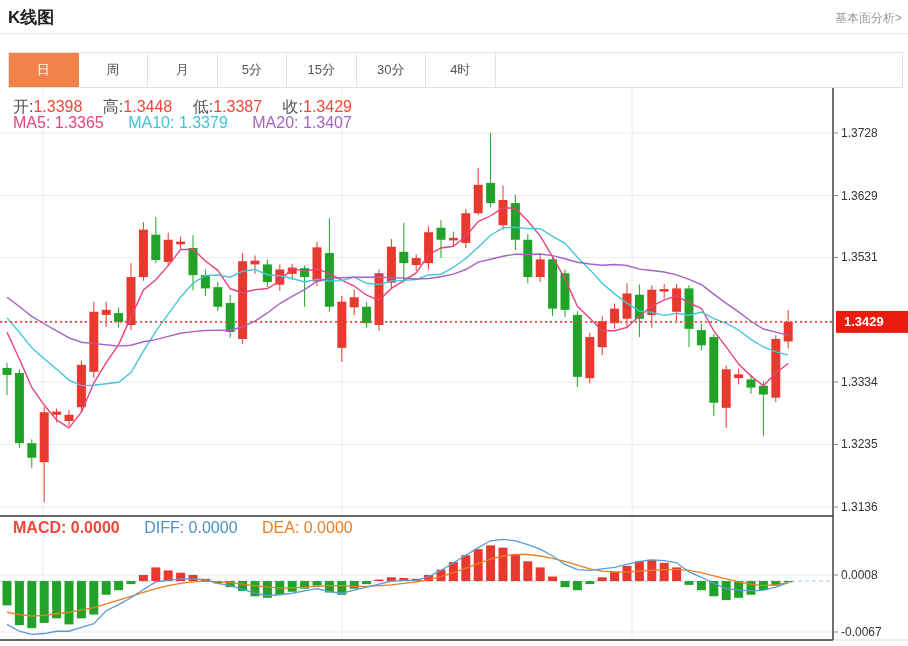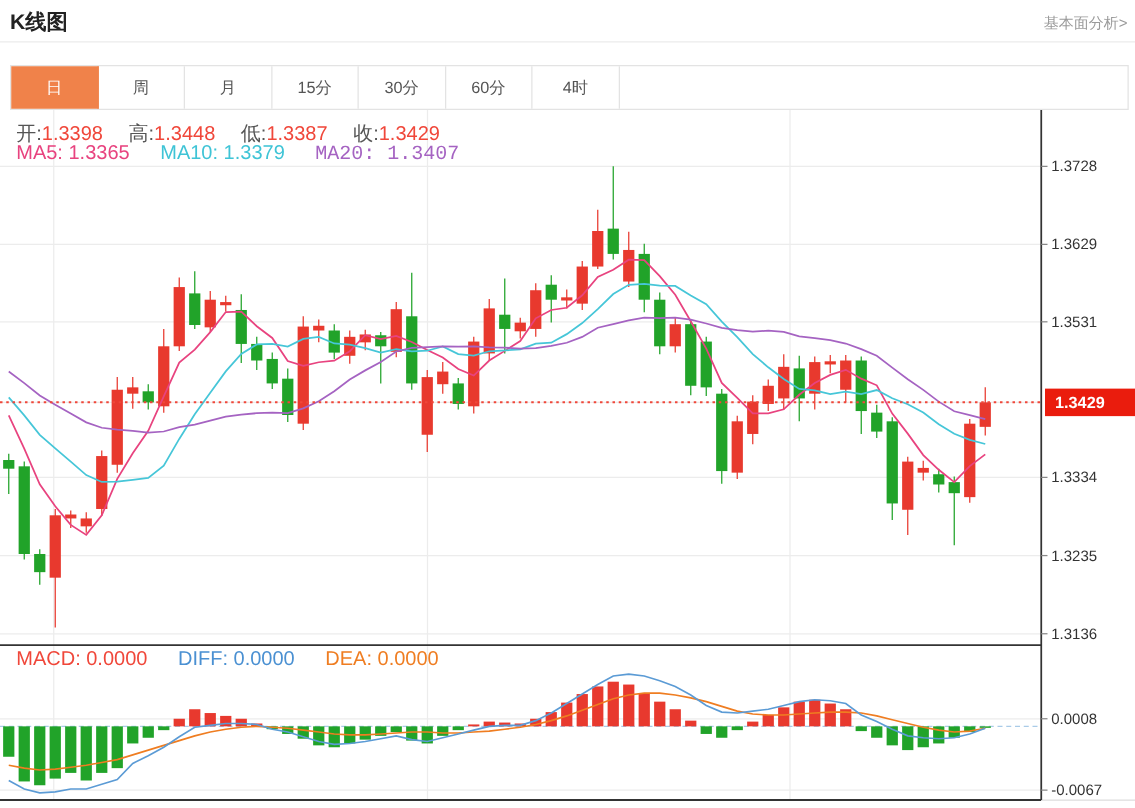--- a/index.html
+++ b/index.html
@@ -15,41 +15,41 @@
   .tab.active{background:#f0824a;border-color:#f0824a;color:#fff;}
   .chart-wrap{position:absolute;left:0;top:88px;width:908px;height:558px;}
   #chart{position:absolute;left:0;top:0;}
   .legend{position:absolute;left:13px;font-size:16px;white-space:nowrap;pointer-events:none;}
   .legend.ohlc{top:9px;}
   .legend.ohlc span{margin-right:16px;}
   .lb{color:#555;font-weight:normal;}
   .vl{color:#f0473a;font-weight:normal;}
   .legend.ma{top:26px;}
   .legend.ma span{margin-right:20px;}
-  .ma5{color:#e8437f;text-align:right;} .ma10{color:#3fc4d6;} .ma20{color:#a563c2;font-family:Liberation Mono, monospace;}
+  .ma5{color:#e8437f;text-align:right;} .ma10{color:#3fc4d6;} .ma20{color:#a563c2;}
   .legend.macd-row{top:431px;}
   .legend.macd-row span{margin-right:20px;}
-  .c-macd{color:#f0473a;} .c-diff{color:#4a90d2;} .c-dea{color:#ef7d21;}
+  .c-macd{color:#f0473a;font-weight:bold;} .c-diff{color:#4a90d2;} .c-dea{color:#ef7d21;}
 </style>
 </head>
 <body>
 
 <div class="page">
   <div class="header">
     <div class="title">K线图</div>
     <div class="fund-link">基本面分析&gt;</div>
   </div>
 
   <div class="tabs">
     <div class="tab active">日</div>
     <div class="tab">周</div>
     <div class="tab">月</div>
+    <div class="tab">5分</div>
     <div class="tab">15分</div>
     <div class="tab">30分</div>
-    <div class="tab">60分</div>
     <div class="tab">4时</div>
   </div>
 
   <div class="chart-wrap">
     <svg id="chart" width="908" height="558" viewBox="0 0 908 558">
         <g>
           <line x1="0" y1="45" x2="833" y2="45" stroke="#ececec" stroke-width="1"></line>
           <line x1="0" y1="107.54391891891913" x2="833" y2="107.54391891891913" stroke="#ececec" stroke-width="1"></line>
           <line x1="0" y1="169.45608108108155" x2="833" y2="169.45608108108155" stroke="#ececec" stroke-width="1"></line>
           <line x1="0" y1="233.89527027027077" x2="833" y2="233.89527027027077" stroke="#ececec" stroke-width="1"></line>

